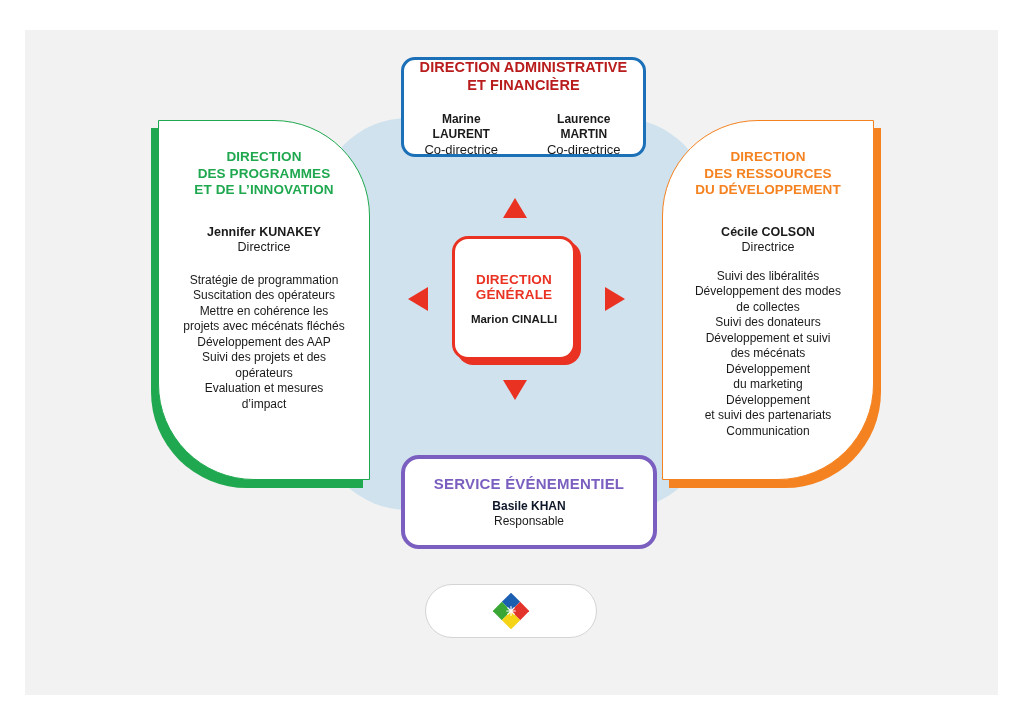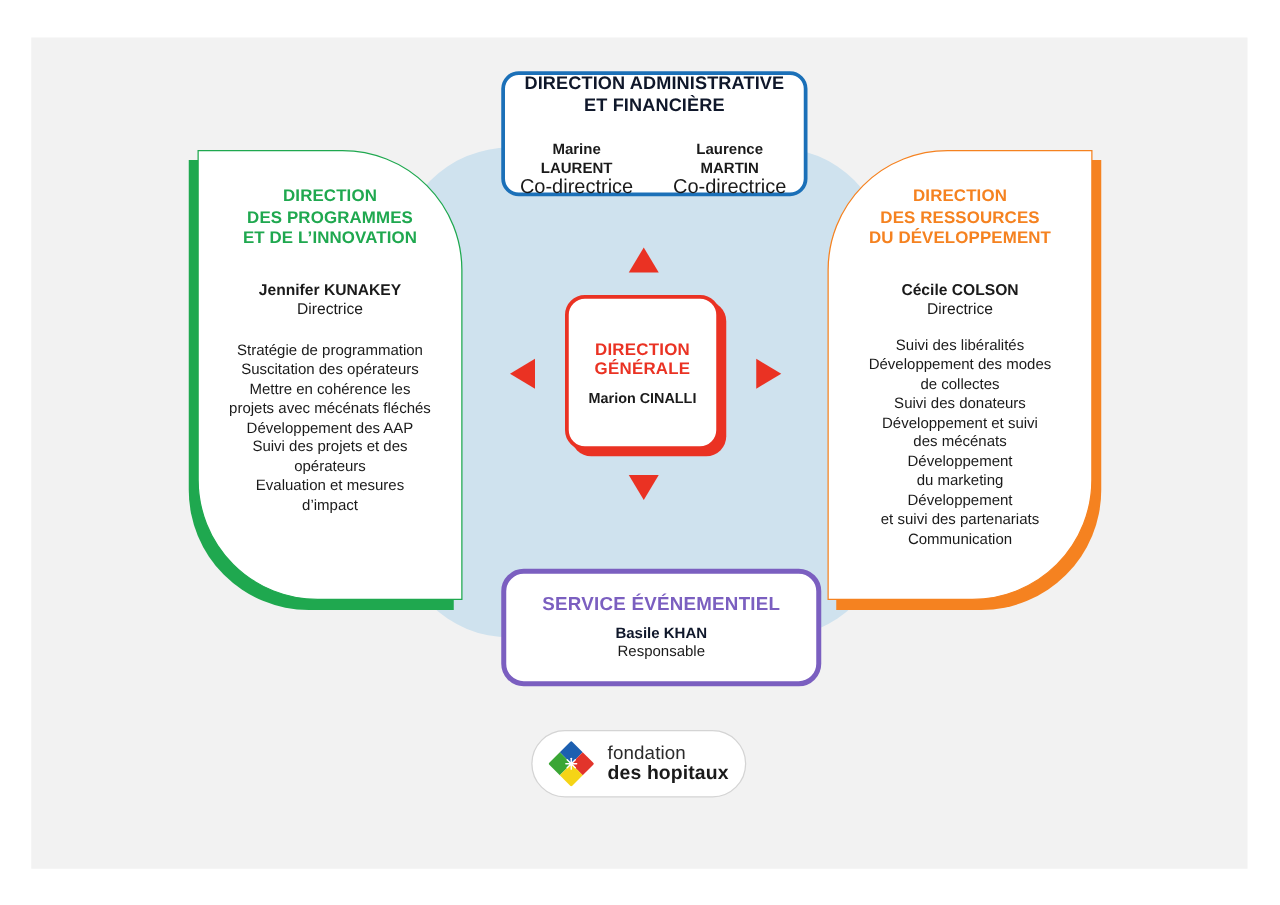--- a/index.html
+++ b/index.html
@@ -111,42 +111,42 @@
     border: 3px solid #1b70b8;
     border-radius: 14px;
     z-index: 7;
     display: flex;
     flex-direction: column;
     align-items: center;
     justify-content: center;
     padding: 4px 8px;
   }
   .top-title {
-    color: #0f172a;
+    color: #b91c1c;
     font-weight: bold;
     font-size: 14.5px;
     line-height: 18px;
     text-align: center;
     letter-spacing: 0.1px;
   }
   .top-people {
     display: flex;
     gap: 22px;
     margin-top: 8px;
   }
   .person-col { text-align: center; }
   .person-name {
     font-weight: bold;
     font-size: 12px;
     color: #1a1a1a;
     line-height: 15px;
     margin-top: 10px;
   }
   .person-role {
-    font-size: 16px;
+    font-size: 13px;
     color: #1a1a1a;
     line-height: 15px;
   }
 
   
   .bottom-box {
     position: absolute;
     left: 401px;
     top: 455px;
     width: 256px;
@@ -399,19 +399,15 @@
         <rect x="50" y="50" width="36" height="36" fill="#f5d416"></rect>
       </g>
       <g stroke="#ffffff" stroke-width="3.2" stroke-linecap="round">
         <line x1="50" y1="38" x2="50" y2="62"></line>
         <line x1="38" y1="50" x2="62" y2="50"></line>
         <line x1="41" y1="41" x2="59" y2="59"></line>
         <line x1="59" y1="41" x2="41" y2="59"></line>
       </g>
       <circle cx="50" cy="50" r="4.6" fill="#ffffff"></circle>
     </svg>
-    <div class="logo-text">
-      <span class="logo-line1">fondation</span>
-      <span class="logo-line2">des hopitaux</span>
-    </div>
   </div>
 
 </div>
 
 </body></html>

